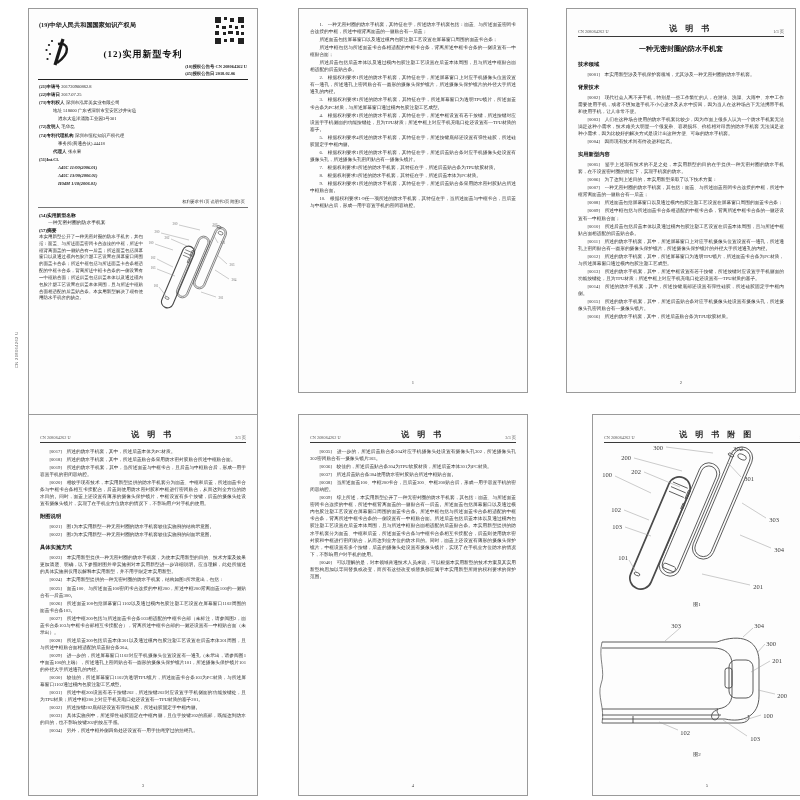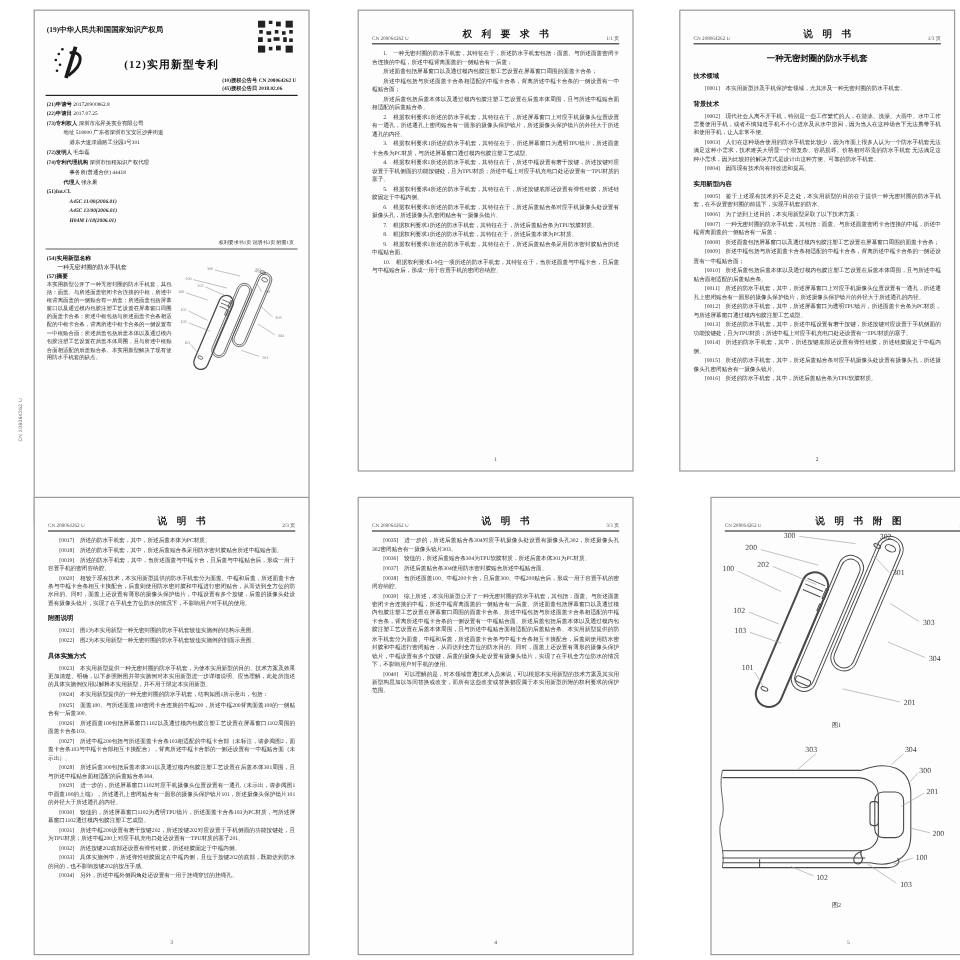--- a/index.html
+++ b/index.html
@@ -178,25 +178,20 @@
             <div class="fig-label" style="left: 11px; top: 74px;">101</div>
             <div class="fig-label" style="left: 76px; top: 86px;">201</div>
           </div>
       </div>
     </div>
   </div>
   <div class="sidenum" style="left:14px;top:368px;">CN 208064262 U</div>
 
   <div class="page" style="left:298px;top:8px;width:230px;height:385px;">
     <div class="page-inner">
-      <div class="phead">
-        <span class="cn">CN 208064262 U</span>
-        <span class="ptitle">权  利  要  求  书</span>
-        <span class="pp">1/1 页</span>
-      </div>
       <div>
 
       <p class="para">1.　一种无密封圈的防水手机套，其特征在于，所述防水手机套包括：面盖、与所述面盖密闭卡合连接的中框，所述中框背离面盖的一侧贴合有一后盖；</p>
           <p class="para">所述面盖包括屏幕窗口以及通过模内包胶注塑工艺设置在屏幕窗口周围的面盖卡合条；</p>
           <p class="para">所述中框包括与所述面盖卡合条相适配的中框卡合条，背离所述中框卡合条的一侧设置有一中框贴合面；</p>
           <p class="para">所述后盖包括后盖本体以及通过模内包胶注塑工艺设置在后盖本体周围，且与所述中框贴合面相适配的后盖贴合条。</p>
           <p class="para">2.　根据权利要求1所述的防水手机套，其特征在于，所述屏幕窗口上对应手机摄像头位置设置有一通孔，所述通孔上密闭贴合有一圆形的摄像头保护镜片，所述摄像头保护镜片的外径大于所述通孔的内径。</p>
           <p class="para">3.　根据权利要求1所述的防水手机套，其特征在于，所述屏幕窗口为透明TPU镜片，所述面盖卡合条为PC材质，与所述屏幕窗口通过模内包胶注塑工艺成型。</p>
           <p class="para">4.　根据权利要求1所述的防水手机套，其特征在于，所述中框设置有若干按键，所述按键对应设置于手机侧面的功能按键处，且为TPU材质；所述中框上对应手机充电口处还设置有一TPU材质的塞子。</p>
           <p class="para">5.　根据权利要求4所述的防水手机套，其特征在于，所述按键底部还设置有弹性硅胶，所述硅胶固定于中框内侧。</p>

